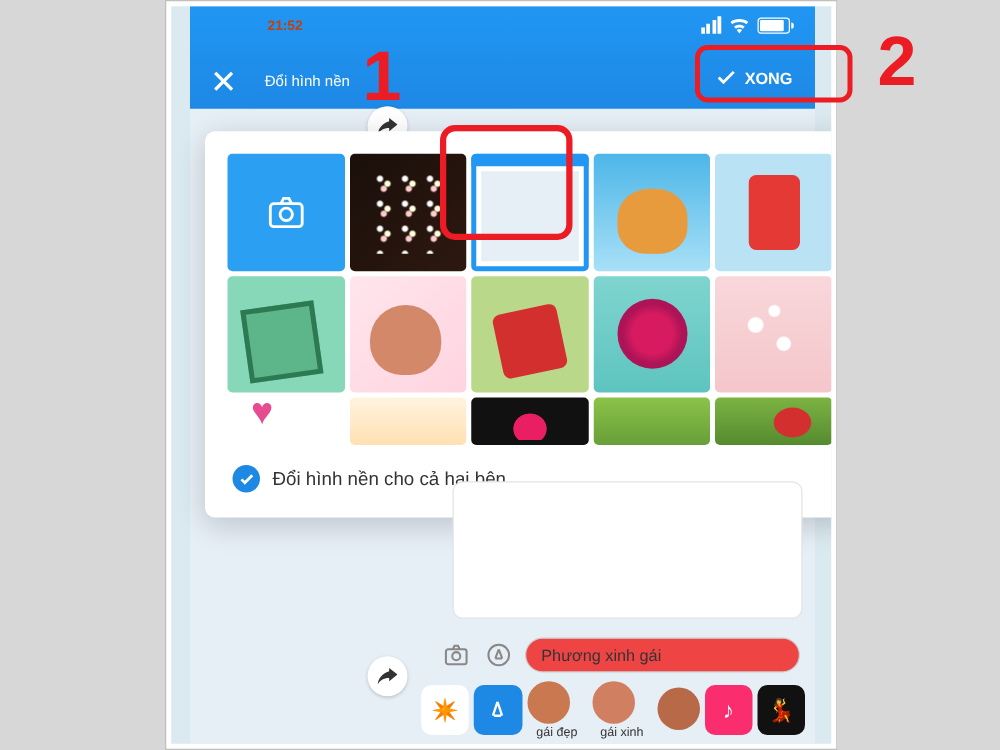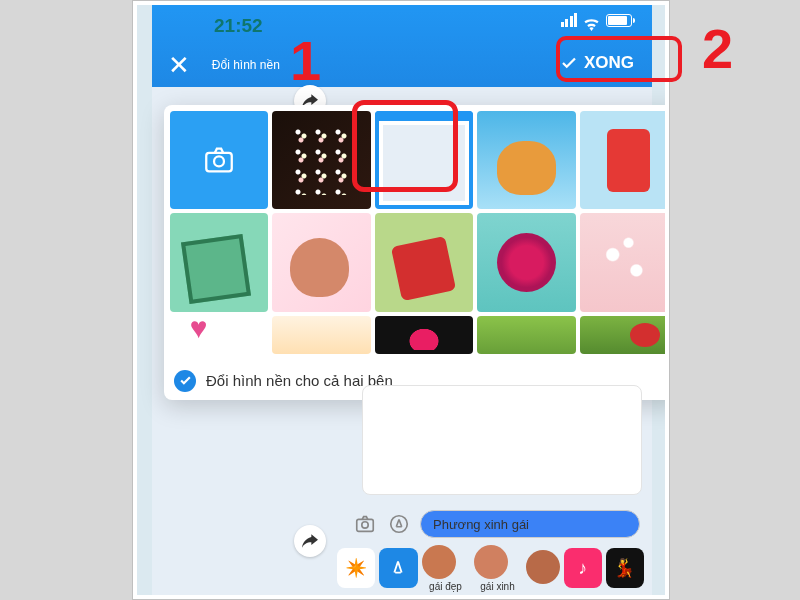--- a/index.html
+++ b/index.html
@@ -37,22 +37,22 @@
   .header-bg {
     position: absolute;
     left: 0; top: 0; right: 0;
     height: 82px;
     background: linear-gradient(180deg, #2196f3 0%, #1e88e5 100%);
   }
   .statusbar {
     position: absolute;
     left: 0; top: 8px; right: 0;
     height: 22px;
-    color: #0f766e;
-    font-size: 19px;
+    color: #c2410c;
+    font-size: 11px;
     font-weight: 600;
   }
   .time { position: absolute; left: 62px; top: 2px; }
   .status-right { position: absolute; right: 20px; top: 0; display: flex; gap: 6px; align-items: center; }
   .signal-bars { display: inline-flex; align-items: flex-end; gap: 1.5px; }
   .signal-bars span { width: 3px; background: #fff; }
   .signal-bars span:nth-child(1){height:5px}
   .signal-bars span:nth-child(2){height:8px}
   .signal-bars span:nth-child(3){height:11px}
   .signal-bars span:nth-child(4){height:14px}
@@ -76,42 +76,42 @@
     display: flex;
     align-items: center;
     padding: 0 16px;
   }
   .close-x { font-size: 26px; font-weight: 300; line-height: 1; cursor: pointer; }
   .nav-title { margin-left: 22px; font-size: 12px; font-weight: 500; }
   .done-btn {
     position: absolute;
     right: 14px; top: 2px;
     display: flex; align-items: center; gap: 6px;
-    font-size: 17px; font-weight: 600;
+    font-size: 13px; font-weight: 600;
     cursor: pointer;
     padding: 6px 4px;
   }
   .done-btn svg { width: 18px; height: 18px; }
   .share-arrow-top {
     position: absolute;
     left: 142px; top: 80px;
     width: 32px; height: 32px;
     background: #fff;
     border-radius: 16px;
     display: flex; align-items: center; justify-content: center;
     box-shadow: 0 1px 3px rgba(0,0,0,.2);
   }
   .popup {
     position: absolute;
     left: 12px; top: 100px;
     width: 520px;
     background: #fff;
     border-radius: 8px;
     box-shadow: 0 6px 24px rgba(0,0,0,.18);
-    padding: 6px;
+    padding: 18px;
   }
   .grid {
     display: grid;
     grid-template-columns: repeat(5, 1fr);
     gap: 4px;
   }
   .tile {
     width: 100%;
     aspect-ratio: 1/1;
     border-radius: 4px;
@@ -191,21 +191,21 @@
     width:32px; height:32px; background:#fff; border-radius:16px;
     display:flex;align-items:center;justify-content:center;
     box-shadow:0 1px 3px rgba(0,0,0,.2);
   }
   .input-row {
     position:absolute; left:200px; top:502px; right:12px; height:34px;
     display:flex; align-items:center; gap:8px;
   }
   .ir-icon { width:26px; height:26px; color:#888; display:flex;align-items:center;justify-content:center; }
   .text-pill {
-    flex:1; height:28px; background:#3b82f6; border:1px solid #ccc; border-radius:14px;
+    flex:1; height:28px; background:#ef4444; border:1px solid #ccc; border-radius:14px;
     padding:1px 12px; font-size:13px; color:#333; display:flex; align-items:center;
   }
   .sugg-row {
     position:absolute; left:185px; top:540px; right:8px; height:46px;
     display:flex; gap:4px; align-items:center;
   }
   .sugg {
     width:40px; height:40px; border-radius:8px;
     display:flex; align-items:center; justify-content:center;
     font-size:18px;

